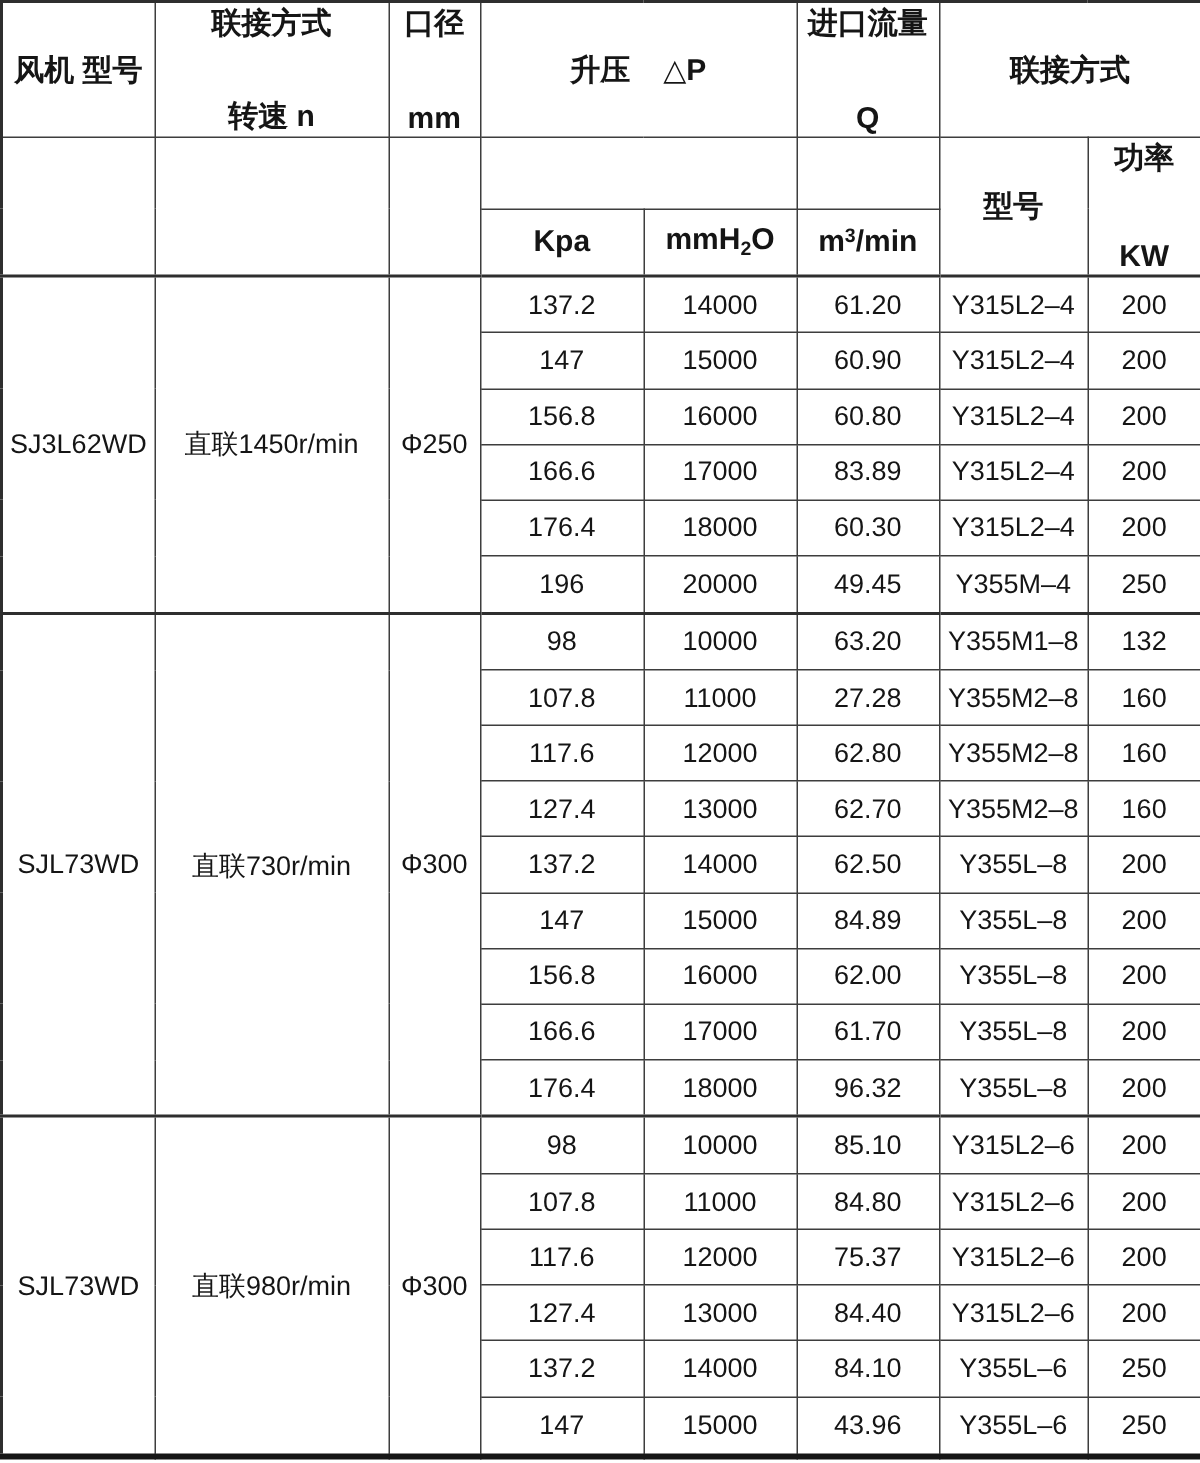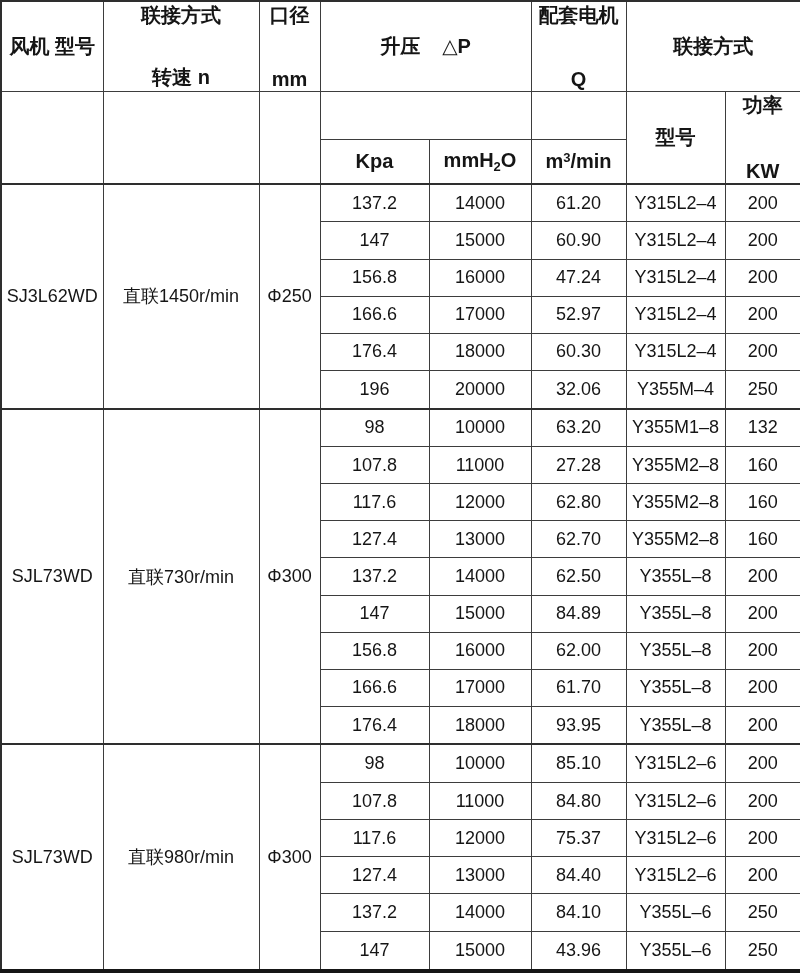--- a/index.html
+++ b/index.html
@@ -80,21 +80,21 @@
         </div>
       </td>
       <td colspan="2">
         <div class="inline-gap">
           <span>升压</span>
           <span>△P</span>
         </div>
       </td>
       <td>
         <div class="lines2">
-          <span>配套电机</span>
+          <span>进口流量</span>
           <span>Q</span>
         </div>
       </td>
       <td colspan="2">
         <span>联接方式</span>
       </td>
     </tr>
     <tr class="hrow h2">
       <td rowspan="2"></td>
       <td rowspan="2"></td>
@@ -135,42 +135,42 @@
       <tr class="data">
         <td>147</td>
         <td>15000</td>
         <td>60.90</td>
         <td>Y315L2–4</td>
         <td>200</td>
       </tr>
       <tr class="data">
         <td>156.8</td>
         <td>16000</td>
-        <td>47.24</td>
+        <td>60.80</td>
         <td>Y315L2–4</td>
         <td>200</td>
       </tr>
       <tr class="data">
         <td>166.6</td>
         <td>17000</td>
-        <td>52.97</td>
+        <td>83.89</td>
         <td>Y315L2–4</td>
         <td>200</td>
       </tr>
       <tr class="data">
         <td>176.4</td>
         <td>18000</td>
         <td>60.30</td>
         <td>Y315L2–4</td>
         <td>200</td>
       </tr>
       <tr class="data">
         <td>196</td>
         <td>20000</td>
-        <td>32.06</td>
+        <td>49.45</td>
         <td>Y355M–4</td>
         <td>250</td>
       </tr>
       <tr class="data section-start">
         <td rowspan="9">SJL73WD</td>
         <td rowspan="9">直联730r/min</td>
         <td rowspan="9">Φ300</td>
         <td>98</td>
         <td>10000</td>
         <td>63.20</td>
@@ -222,21 +222,21 @@
       <tr class="data">
         <td>166.6</td>
         <td>17000</td>
         <td>61.70</td>
         <td>Y355L–8</td>
         <td>200</td>
       </tr>
       <tr class="data">
         <td>176.4</td>
         <td>18000</td>
-        <td>93.95</td>
+        <td>96.32</td>
         <td>Y355L–8</td>
         <td>200</td>
       </tr>
       <tr class="data section-start">
         <td rowspan="6">SJL73WD</td>
         <td rowspan="6">直联980r/min</td>
         <td rowspan="6">Φ300</td>
         <td>98</td>
         <td>10000</td>
         <td>85.10</td>

